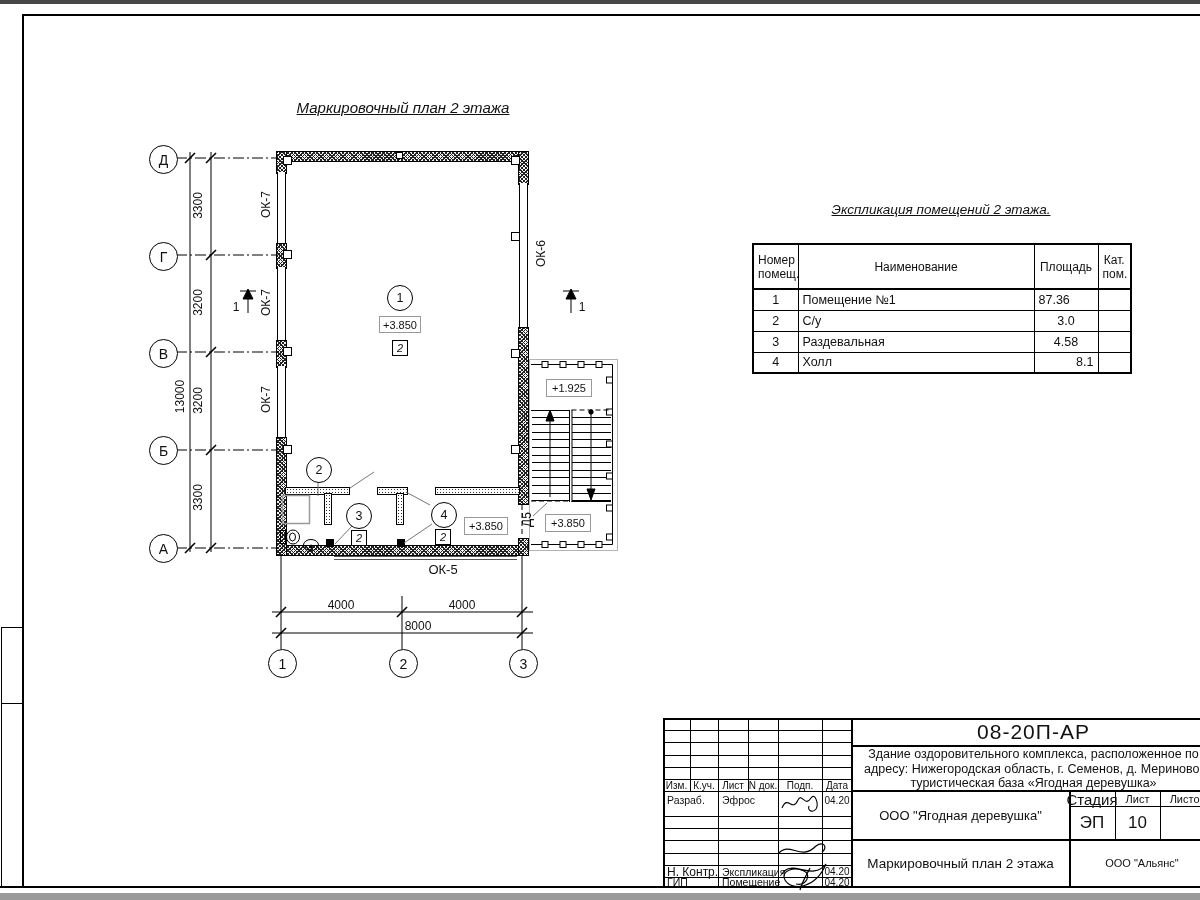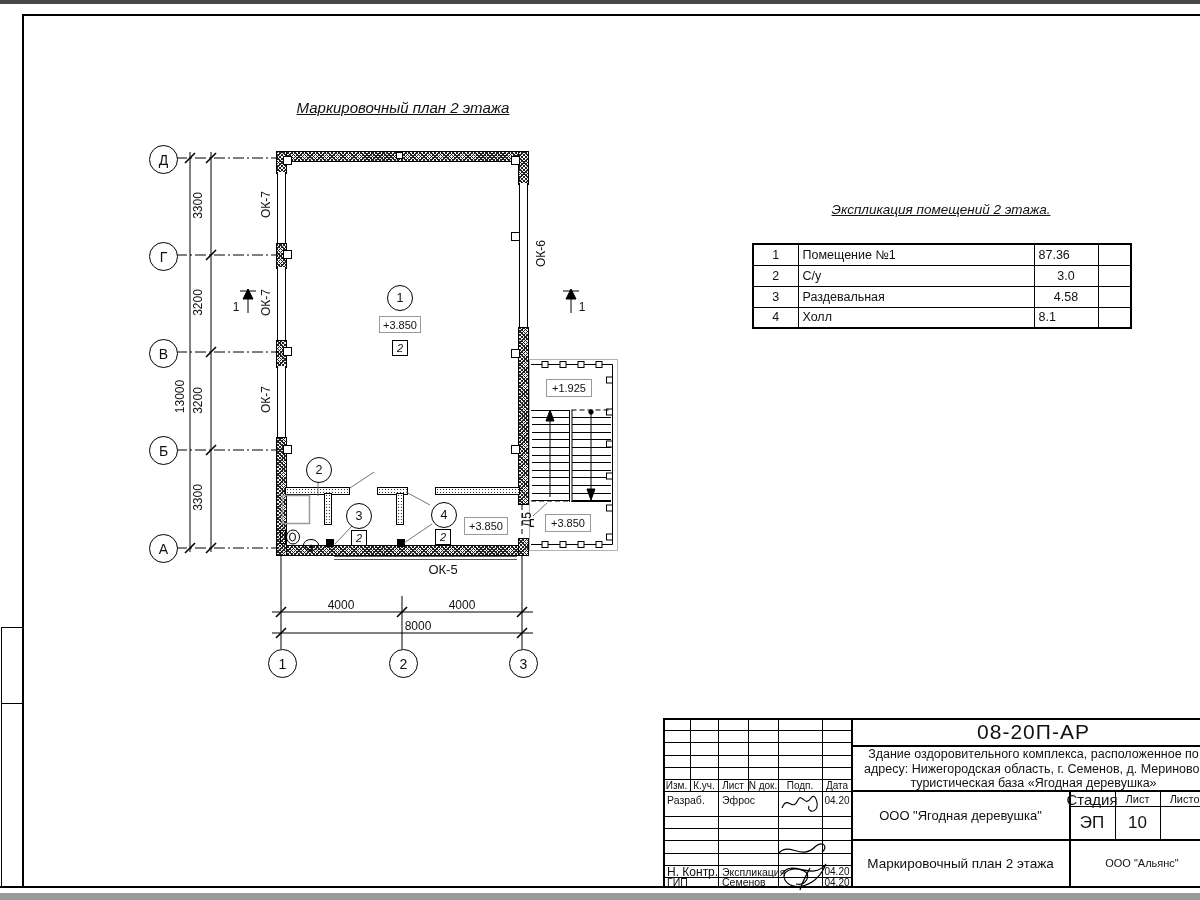--- a/index.html
+++ b/index.html
@@ -236,20 +236,26 @@
 
 <div class="ttl" style="left:791px;top:202px;width:300px;font-size:13.5px">Экспликация помещений 2 этажа.</div>
 <table class="exp" style="left:752px;top:243px;width:378px;border:2px solid #000">
   <colgroup>
       <col style="width:45px">
       <col style="width:236px">
       <col style="width:64px">
       <col style="width:33px">
     </colgroup>
   <tbody>
+      <tr style="height:45px">
+    <th style="border-bottom:2px solid #000">Номер помещ.</th>
+    <th style="border-bottom:2px solid #000">Наименование</th>
+    <th style="border-bottom:2px solid #000">Площадь</th>
+    <th style="border-bottom:2px solid #000">Кат. пом.</th>
+  </tr>
   <tr style="height:21px">
     <td style="text-align:center">1</td>
     <td>Помещение №1</td>
     <td style="">87.36</td>
     <td></td>
   </tr>
   <tr style="height:21px">
     <td style="text-align:center">2</td>
     <td>С/у</td>
     <td style="text-align:center">3.0</td>
@@ -257,21 +263,21 @@
   </tr>
   <tr style="height:21px">
     <td style="text-align:center">3</td>
     <td>Раздевальная</td>
     <td style="text-align:center">4.58</td>
     <td></td>
   </tr>
   <tr style="height:21px">
     <td style="text-align:center">4</td>
     <td>Холл</td>
-    <td style="text-align:left">8.1</td>
+    <td style="text-align:right">8.1</td>
     <td></td>
   </tr>
 </tbody>
   </table>
 
 <div class="ln" style="left:663px;top:718px;width:552px;height:2px"></div>
 <div class="ln" style="left:663px;top:718px;width:2px;height:168px"></div>
 <div class="ln" style="left:851px;top:718px;width:2px;height:168px"></div>
 
 <div class="ln" style="left:663px;top:730px;width:189px;height:1.4px"></div>
@@ -308,21 +314,21 @@
 <div class="tbc" style="left:778px;top:780px;width:44px;height:11px;font-size:10px">Подп.</div>
 <div class="tbc" style="left:822px;top:780px;width:30px;height:11px;font-size:10px">Дата</div>
 
 <div class="tbc tbl-left" style="left:667px;top:794px;width:50px;height:12px;font-size:10.5px">Разраб.</div>
 <div class="tbc tbl-left" style="left:722px;top:794px;width:56px;height:12px;font-size:10.5px">Эфрос</div>
 <div class="tbc" style="left:822px;top:794px;width:30px;height:12px;font-size:10px">04.20</div>
 <div class="tbc tbl-left" style="left:667px;top:866px;width:52px;height:11px;font-size:12px">Н. Контр.</div>
 <div class="tbc tbl-left" style="left:722px;top:866px;width:60px;height:11px;font-size:10.5px">Экспликация</div>
 <div class="tbc" style="left:822px;top:866px;width:30px;height:11px;font-size:10px">04.20</div>
 <div class="tbc tbl-left" style="left:667px;top:877px;width:52px;height:10px;font-size:10.5px">ГИП</div>
-<div class="tbc tbl-left" style="left:722px;top:877px;width:58px;height:10px;font-size:10.5px">Семенов</div>
+<div class="tbc tbl-left" style="left:722px;top:877px;width:58px;height:10px;font-size:10.5px">Помещение</div>
 <div class="tbc" style="left:822px;top:877px;width:30px;height:10px;font-size:10px">04.20</div>
 
 <div class="tbc" style="left:852px;top:719px;width:363px;height:26px;font-size:21px;letter-spacing:1px">08-20П-АР</div>
 <div class="abs" style="left:852px;top:747px;width:363px;text-align:center;font-size:12.5px;line-height:14.5px">
   <div style="white-space:nowrap">Здание оздоровительного комплекса, расположенное по</div>
   <div style="white-space:nowrap">адресу: Нижегородская область, г. Семенов, д. Мериново,</div>
   <div style="white-space:nowrap">туристическая база «Ягодная деревушка»</div>
 </div>
 <div class="tbc" style="left:852px;top:791px;width:217px;height:48px;font-size:13px">ООО "Ягодная деревушка"</div>
 <div class="tbc" style="left:1069px;top:792px;width:46px;height:14px;font-size:15px">Стадия</div>

